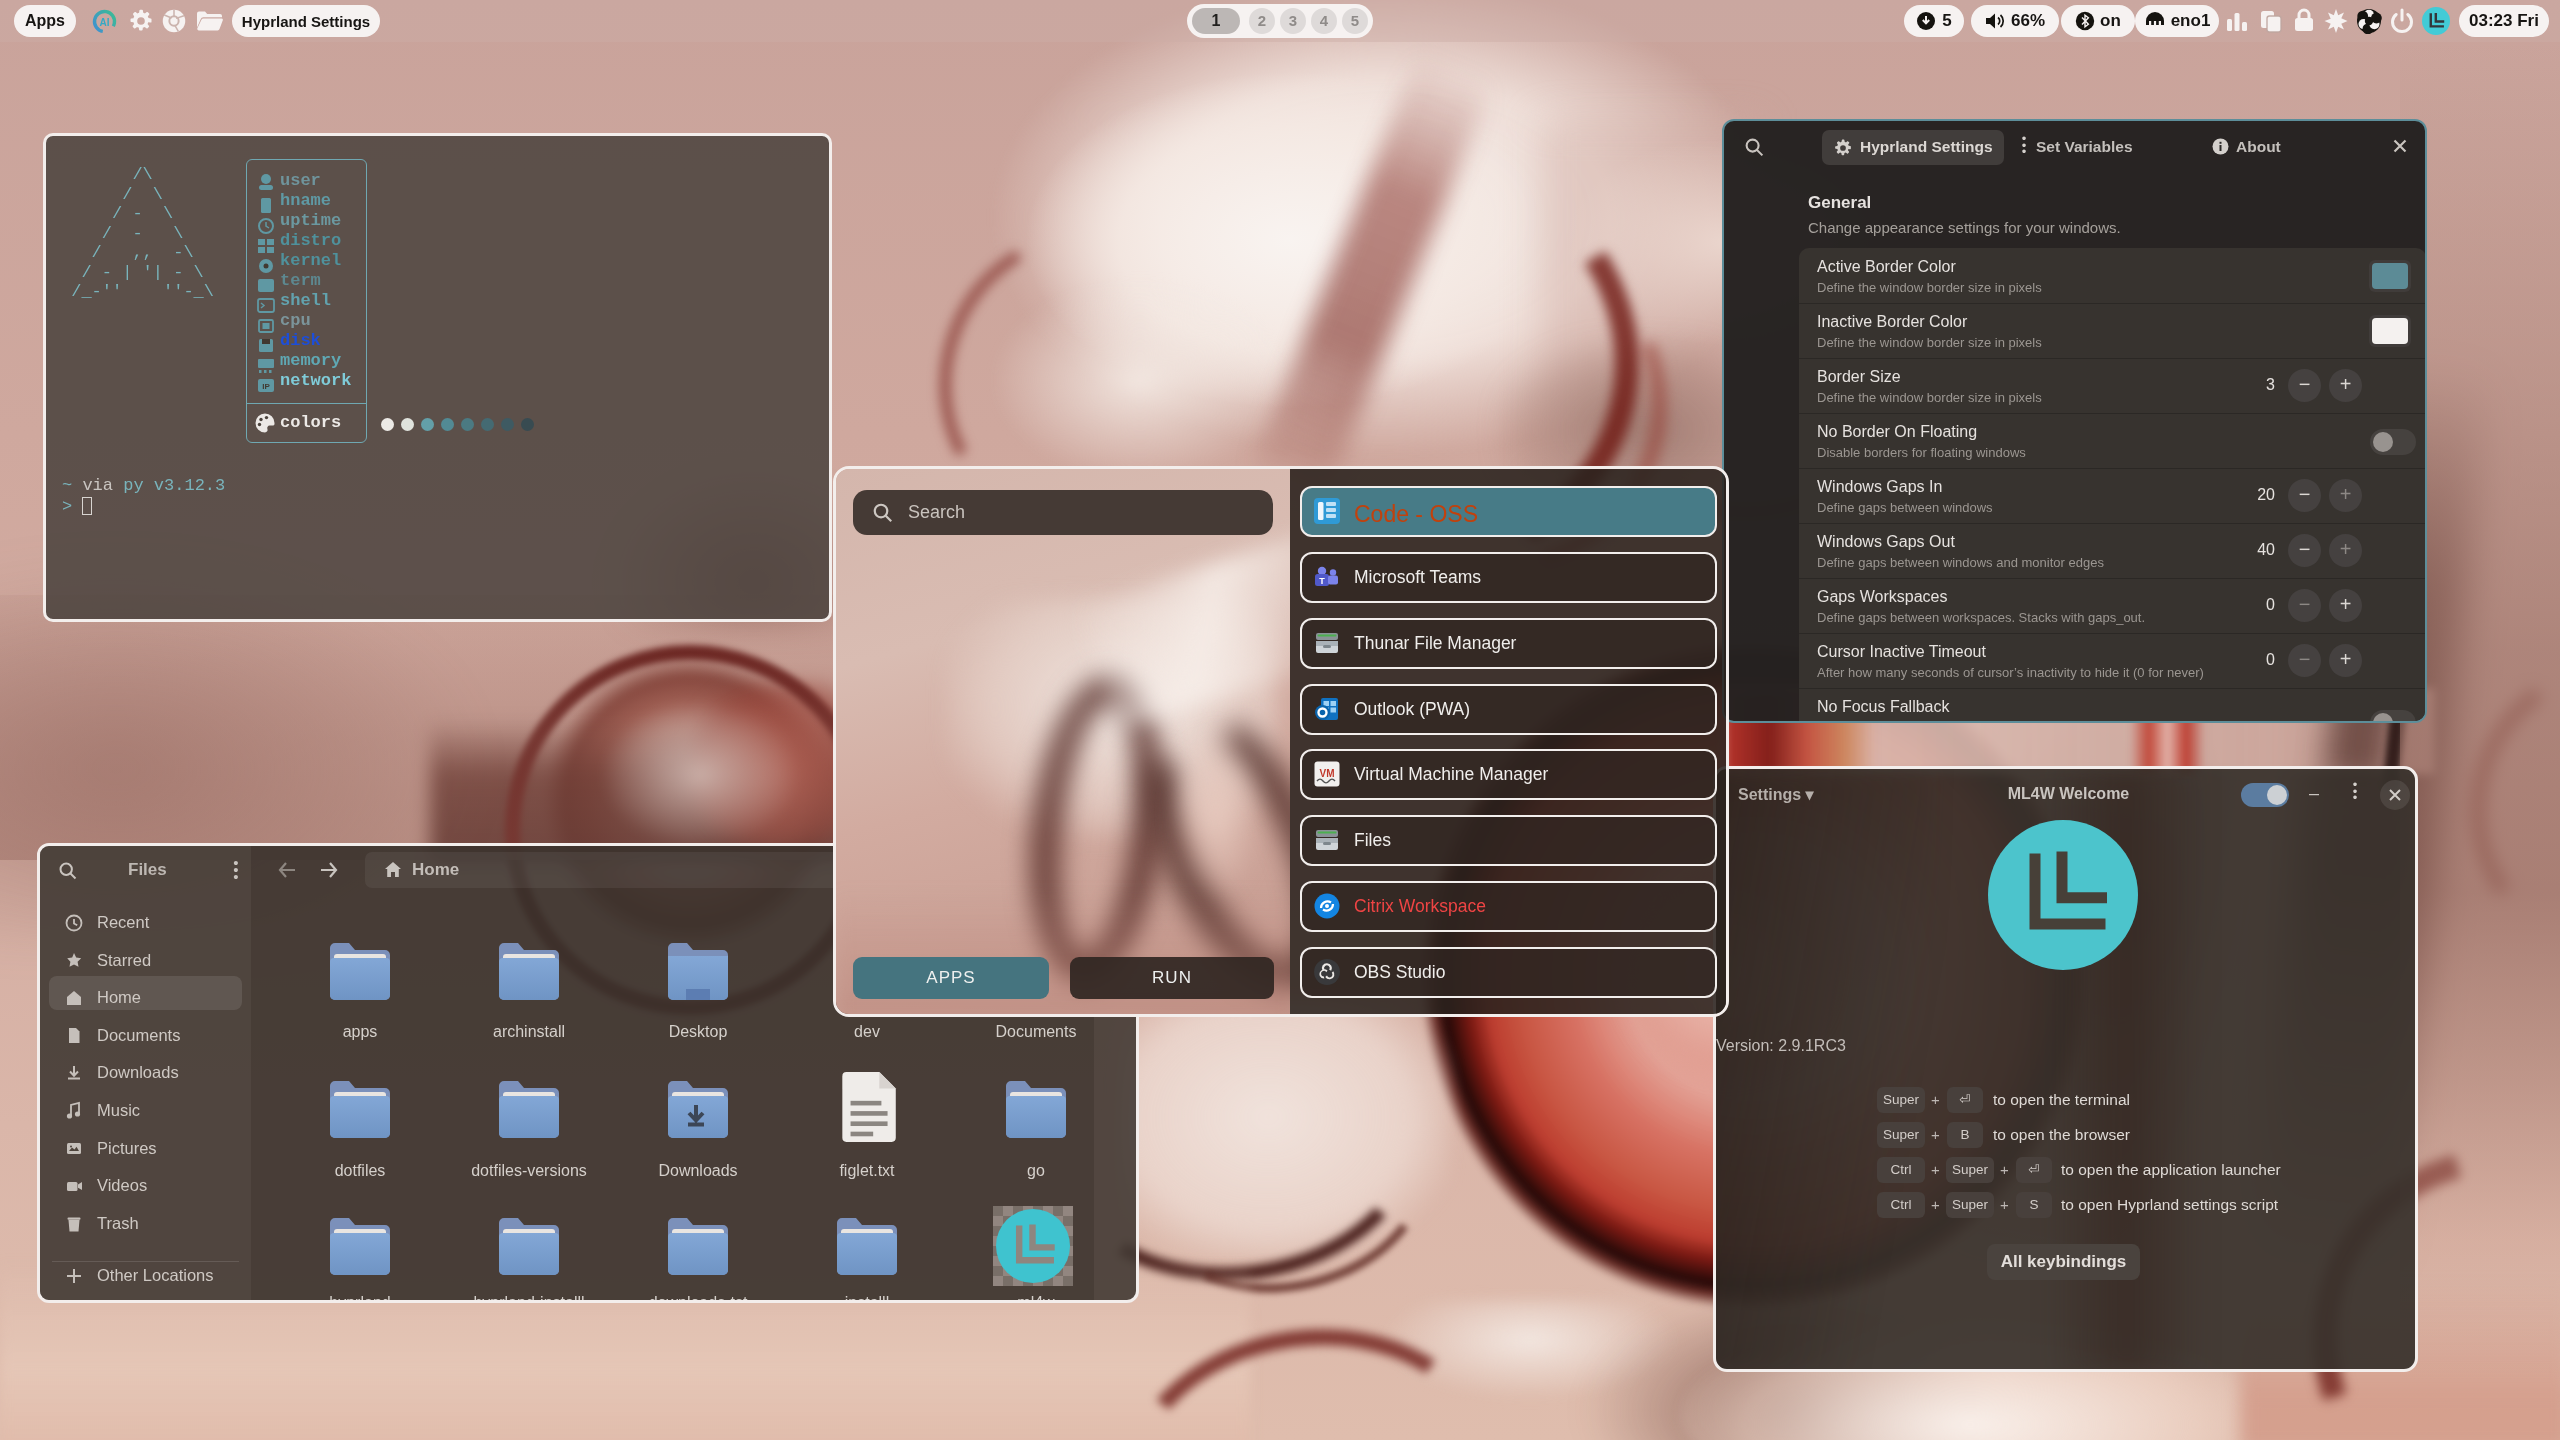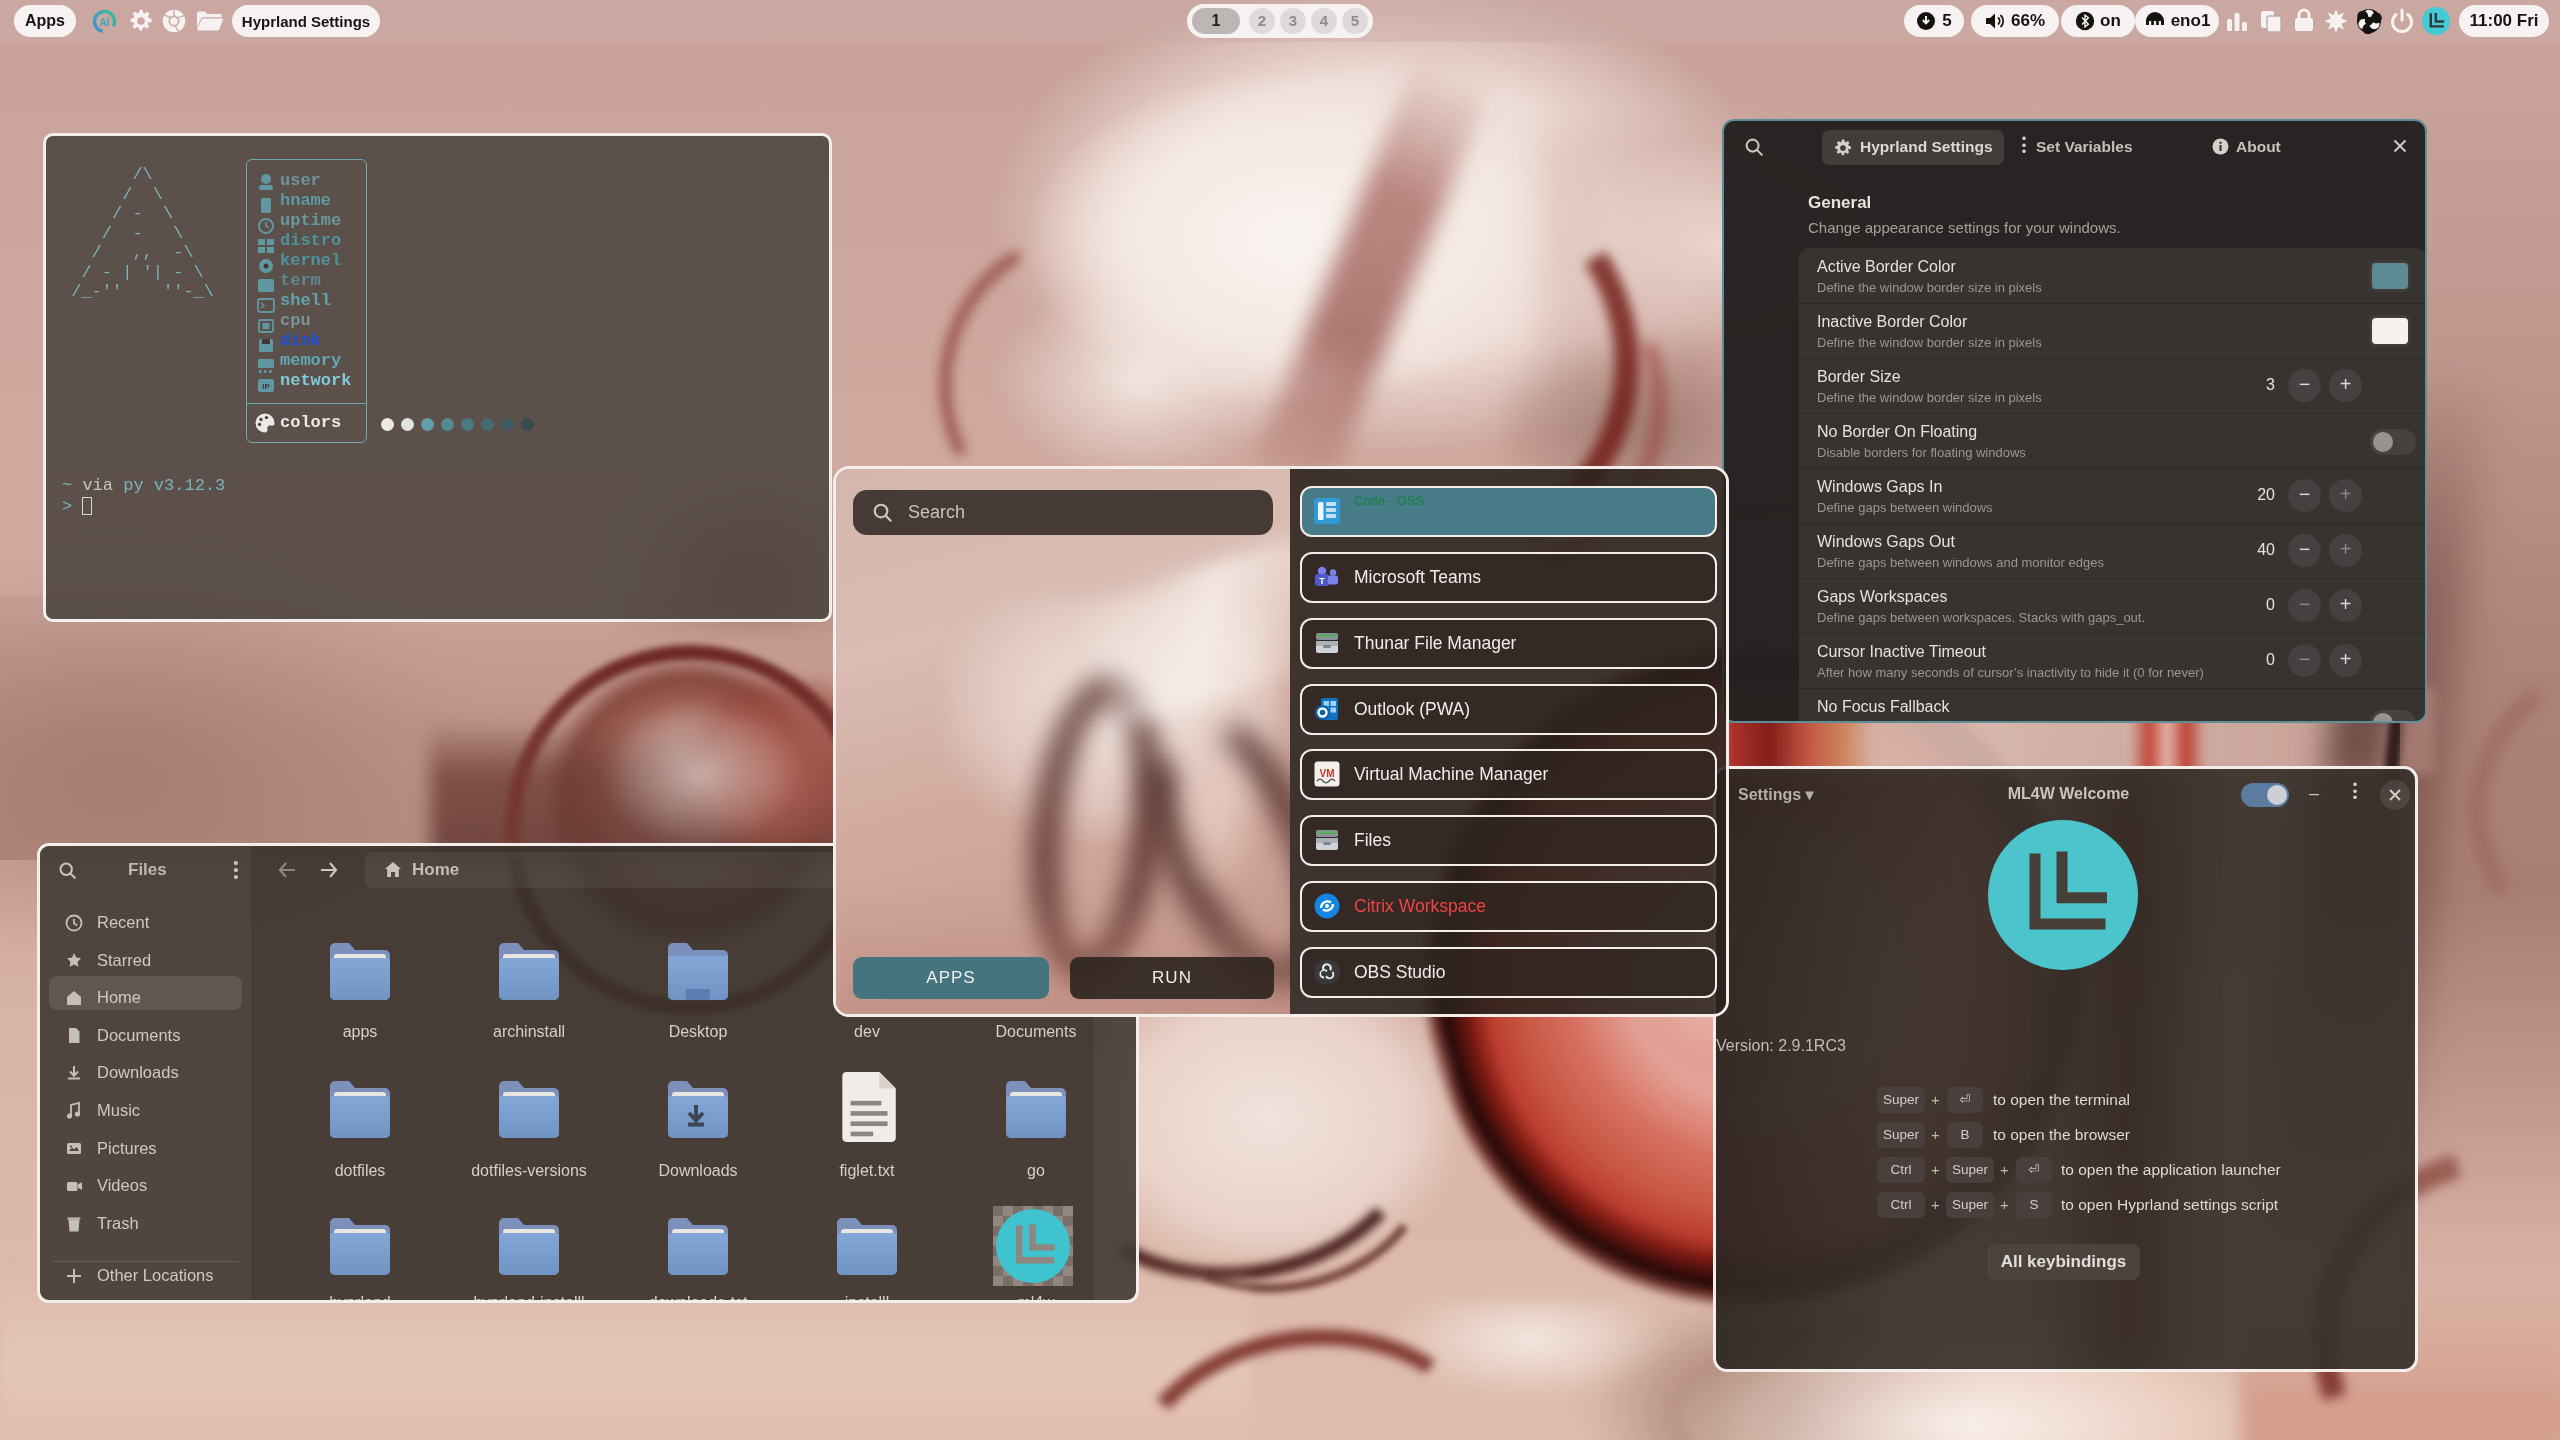--- a/index.html
+++ b/index.html
@@ -147,21 +147,21 @@
       </svg>
     <svg class="abs" style="left:2390px;top:8px" width="24" height="26" viewBox="0 0 24 26">
         <path d="M12 2v10" stroke="#f6f2f1" stroke-width="3" stroke-linecap="round"></path>
         <path d="M6.2 6.5a9.5 9.5 0 1011.6 0" stroke="#f6f2f1" stroke-width="3" fill="none" stroke-linecap="round"></path>
       </svg>
     <div class="abs" style="left:2422px;top:7px;width:28px;height:28px;border-radius:50%;background:#43cbd6"></div>
     <svg class="abs" style="left:2422px;top:7px" width="28" height="28" viewBox="0 0 150 150">
         <path d="M47 33.5V103.9H117.5" stroke="#33363b" stroke-width="13" fill="none"></path>
         <path d="M74 31.5V77.7H119" stroke="#33363b" stroke-width="13" fill="none"></path>
       </svg>
-    <div class="pill" style="left:2459px;top:5px;width:90px;height:32px;font-size:17px">11:00 Fri</div>
+    <div class="pill" style="left:2459px;top:5px;width:90px;height:32px;font-size:17px">03:23 Fri</div>
   </div>
   <div id="terminal" class="win" style="left:43px;top:133px;width:789px;height:489px;border:3px solid #f3eeec;border-radius:10px;background:rgba(70,63,58,0.84);font-family:'Liberation Mono',monospace;font-size:17px;color:#d9d5d1;overflow:hidden">
     <pre style="position:absolute;left:15px;top:29px;line-height:19.5px;color:#79b4bc;font-size:17px;font-family:'Liberation Mono',monospace">       /\
       /  \
      / -  \
     /  -   \
    /   ,,  -\
   / - | '| - \
  /_-''    ''-_\</pre>
     <div class="abs" style="left:200px;top:23px;width:121px;height:284px;border:1.5px solid #6fa8b2;border-radius:6px"></div>
@@ -513,21 +513,21 @@
 
     <svg class="abs" style="left:477px;top:28px" width="28" height="28" viewBox="0 0 28 28">
         <rect x="1" y="1" width="26" height="26" rx="4" fill="#2f9ad6"></rect>
         <rect x="5" y="5" width="5.5" height="18" rx="1.5" fill="#eef6fc"></rect>
         <g fill="#bfe0f5">
           <rect x="13" y="5" width="10" height="4" rx="1"></rect>
           <rect x="13" y="11" width="10" height="4" rx="1"></rect>
           <rect x="13" y="17" width="10" height="4" rx="1"></rect>
         </g>
       </svg>
-    <div class="abs" style="left:518px;top:24px;font-size:13px;color:#15803d">Code - OSS</div>
+    <div class="abs" style="left:518px;top:32px;font-size:23px;color:#c2410c">Code - OSS</div>
     <svg class="abs" style="left:477px;top:94px" width="28" height="28" viewBox="0 0 28 28">
         <circle cx="9" cy="8" r="4.2" fill="#7b83eb"></circle>
         <circle cx="20" cy="9.5" r="3.2" fill="#7b83eb"></circle>
         <rect x="2" y="11" width="14" height="12" rx="2.5" fill="#5059c9"></rect>
         <rect x="15" y="12.5" width="10" height="9" rx="2" fill="#7b83eb"></rect>
         <text x="9" y="20.5" font-size="9" font-weight="bold" fill="#fff" text-anchor="middle" font-family="Liberation Sans">T</text>
       </svg>
     <div class="abs" style="left:518px;top:98px;font-size:17.5px;color:#f0eeec">Microsoft Teams</div>
     <svg class="abs" style="left:477px;top:160px" width="28" height="28" viewBox="0 0 28 28">
         <rect x="3" y="4" width="22" height="7" rx="2" fill="#8a9297"></rect>

